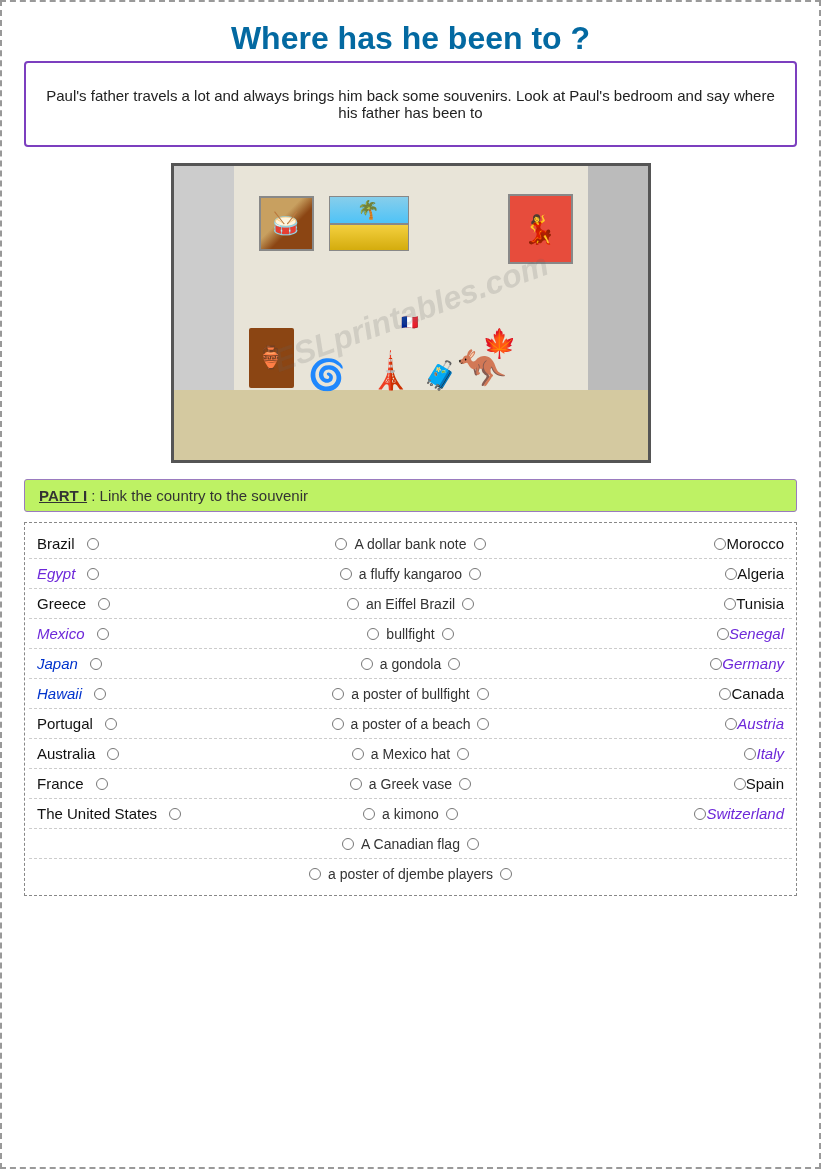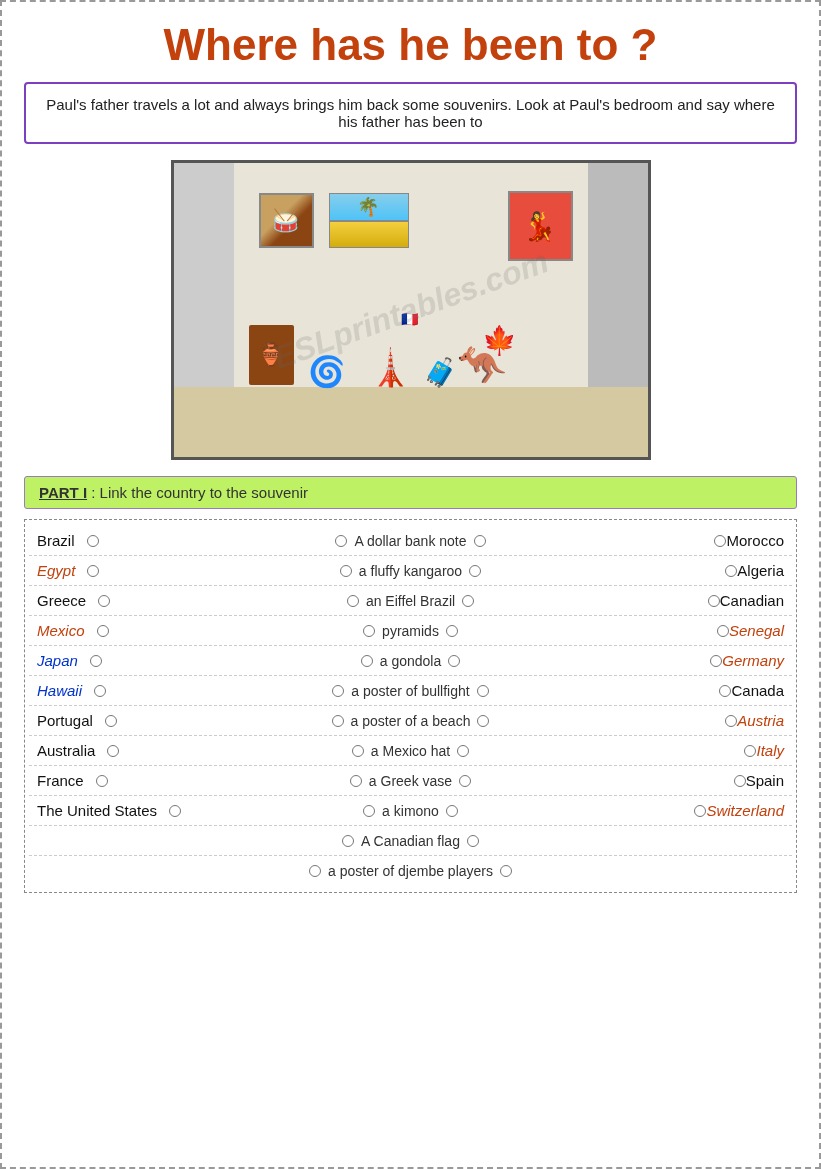--- a/index.html
+++ b/index.html
@@ -7,31 +7,31 @@
       background: #fff;
       font-family: Arial, sans-serif;
       width: 821px;
       min-height: 1169px;
       padding: 18px 22px;
       border: 2px dashed #999;
     }
 
     .page-title {
       text-align: center;
-      font-size: 44px;
+      font-size: 32px;
       font-family: 'Comic Sans MS', cursive, sans-serif;
-      color: #c2410c;
-      margin-bottom: 12px;
+      color: #0369a1;
+      margin-bottom: 4px;
       font-weight: bold;
     }
 
     .intro-box {
       border: 2px solid #7c3fbf;
       border-radius: 4px;
-      padding: 12px 18px;
+      padding: 24px 18px;
       margin-bottom: 16px;
       text-align: center;
       font-size: 15px;
       color: #222;
       background: #fff;
     }
 
     .bedroom-image {
       display: block;
       margin: 0 auto 16px auto;
@@ -182,21 +182,21 @@
     .radio-circle {
       display: inline-block;
       width: 12px; height: 12px;
       border: 1.5px solid #777;
       border-radius: 50%;
       background: #fff;
       flex-shrink: 0;
     }
 
     .country-name { font-weight: normal; }
-    .country-red { color: #c2410c; font-style: italic; }
+    .country-red { color: #6d28d9; font-style: italic; }
     .country-blue { color: #0033cc; font-style: italic; }
     .country-black { color: #111; }
   </style>
 </head>
 <body>
 
 <h1 class="page-title">Where has he been to ?</h1>
 
 <div class="intro-box">
   <span>Paul's father travels a lot and always brings him back some souvenirs. Look at Paul's bedroom and say where his father has been to</span>
@@ -281,32 +281,32 @@
       <span class="country-name country-black">Greece</span>
       <span class="radio-circle"></span>
     </div>
     <div class="souvenir-center">
       <span class="radio-circle"></span>
       <span>an Eiffel Brazil</span>
       <span class="radio-circle"></span>
     </div>
     <div class="country-right">
       <span class="radio-circle"></span>
-      <span class="country-name country-black">Canadian</span>
+      <span class="country-name country-black">Tunisia</span>
     </div>
   </div>
 
   <div class="matching-row">
     <div class="country-left">
       <span class="country-name country-red">Mexico</span>
       <span class="radio-circle"></span>
     </div>
     <div class="souvenir-center">
       <span class="radio-circle"></span>
-      <span>pyramids</span>
+      <span>bullfight</span>
       <span class="radio-circle"></span>
     </div>
     <div class="country-right">
       <span class="radio-circle"></span>
       <span class="country-name country-red">Senegal</span>
     </div>
   </div>
 
   <div class="matching-row">
     <div class="country-left">

